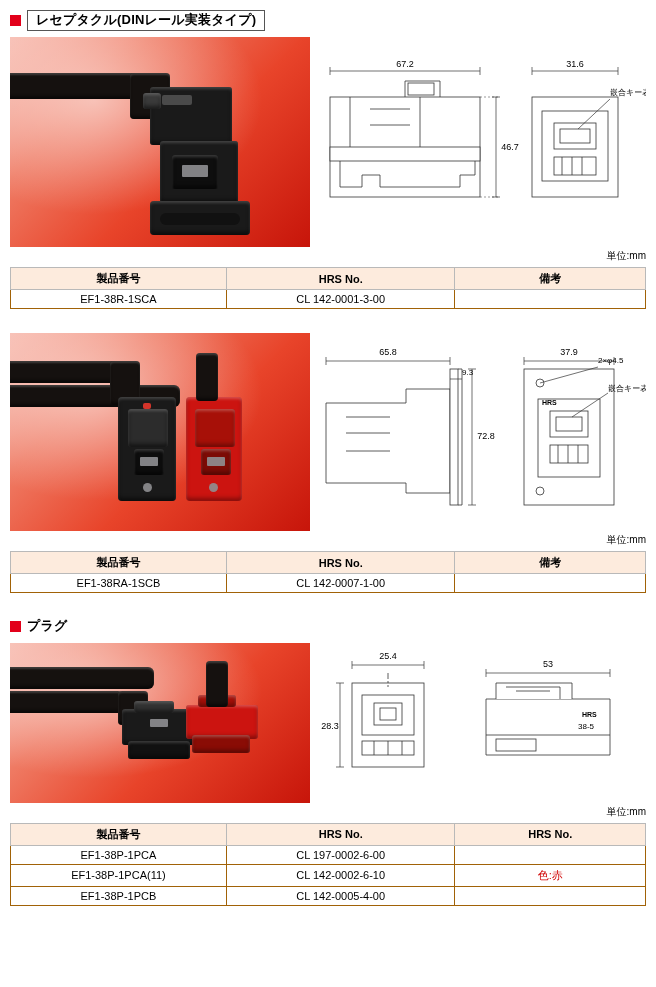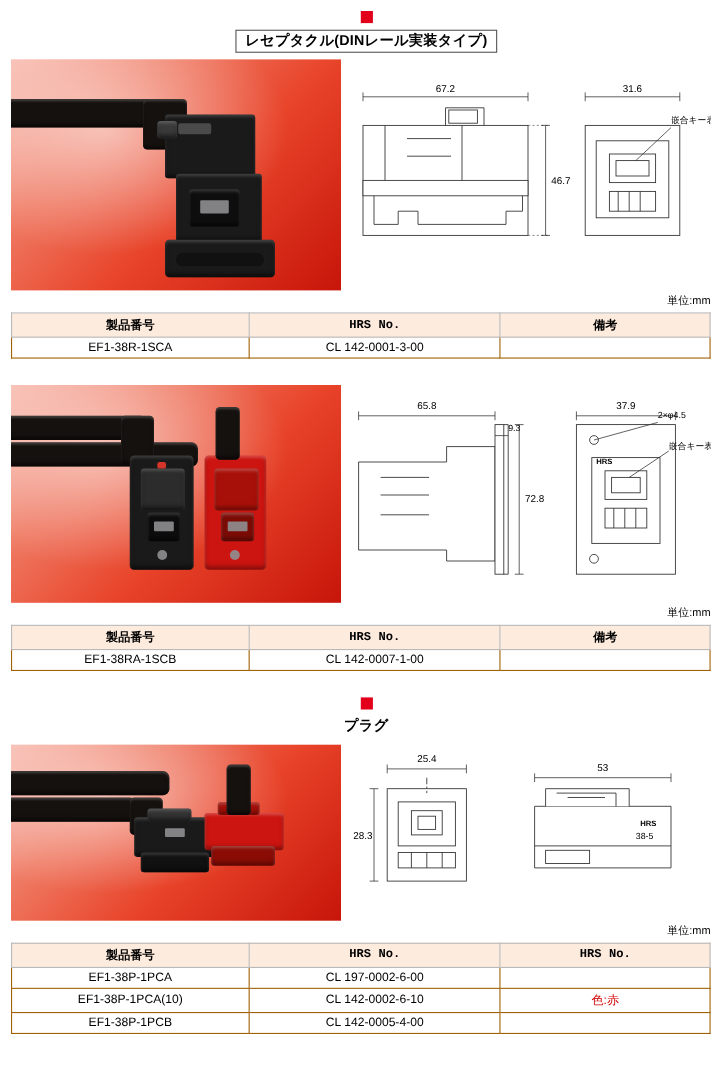--- a/index.html
+++ b/index.html
@@ -11,21 +11,20 @@
     color: #000;
   }
   .page { position: relative; width: 656px; height: 987px; overflow: hidden; }
 
   
   .section-head {
     display: flex;
     align-items: center;
     gap: 6px;
     margin: 0 0 6px 10px;
-    flex-direction: column;
   }
   .sq {
     width: 11px; height: 11px;
     background: #e2001a;
     flex: 0 0 auto;
   }
   .sec-title {
     font-size: 13px;
     font-weight: bold;
     letter-spacing: .2px;
@@ -86,21 +85,20 @@
     border-collapse: collapse;
     font-size: 11px;
   }
   table.parts th {
     background: #fdebdd;
     border: 1px solid #b9b9b9;
     font-weight: bold;
     padding: 3px 2px;
     text-align: center;
     font-size: 11px;
-    font-family: Liberation Mono, monospace;
   }
   table.parts td {
     border: 1px solid #a16207;
     padding: 3px 2px;
     text-align: center;
     height: 17px;
   }
   td.note { color: #d00000; }
   .spacer-24 { height: 24px; }
   .spacer-10 { height: 10px; }
@@ -357,21 +355,21 @@
         <th style="width:30%">HRS No.</th>
       </tr>
     </thead>
     <tbody>
       <tr>
         <td>EF1-38P-1PCA</td>
         <td>CL 197-0002-6-00</td>
         <td></td>
       </tr>
       <tr>
-        <td>EF1-38P-1PCA(10)</td>
+        <td>EF1-38P-1PCA(11)</td>
         <td>CL 142-0002-6-10</td>
         <td class="note">色:赤</td>
       </tr>
       <tr>
         <td>EF1-38P-1PCB</td>
         <td>CL 142-0005-4-00</td>
         <td></td>
       </tr>
     </tbody>
   </table>

